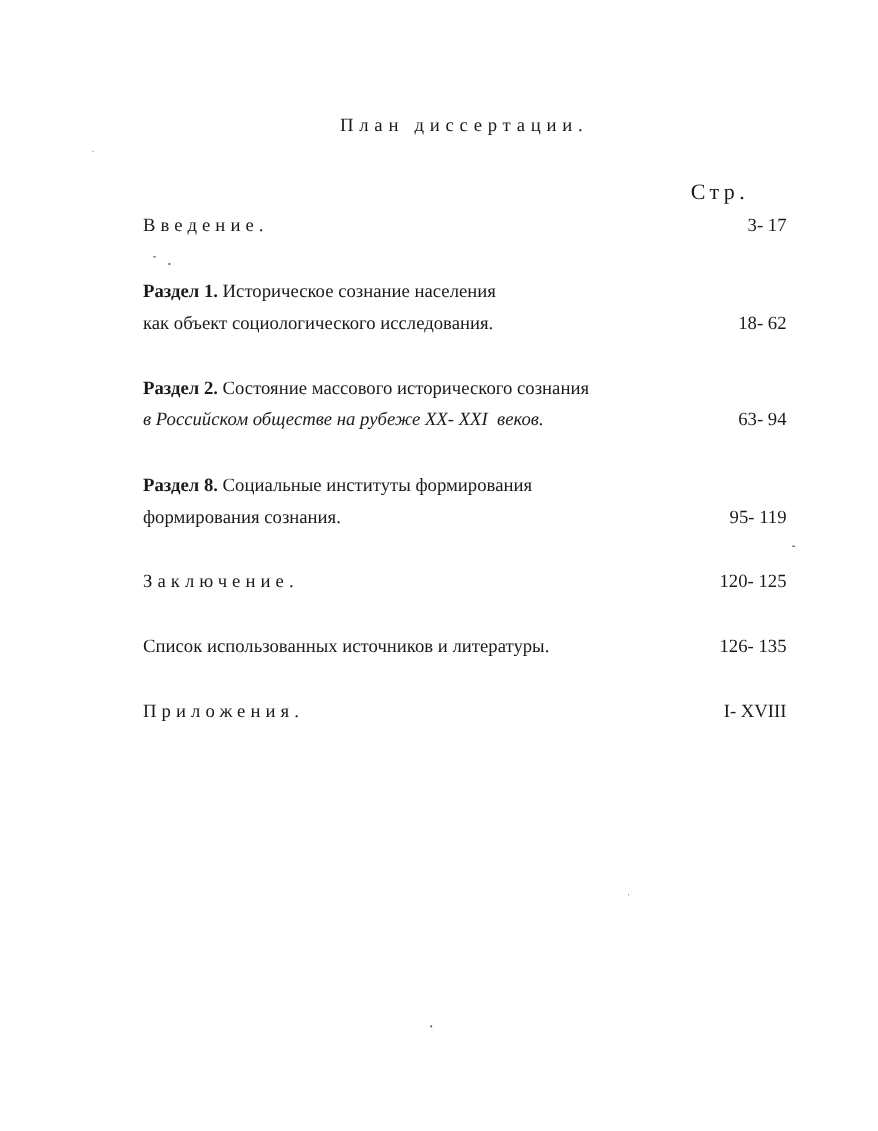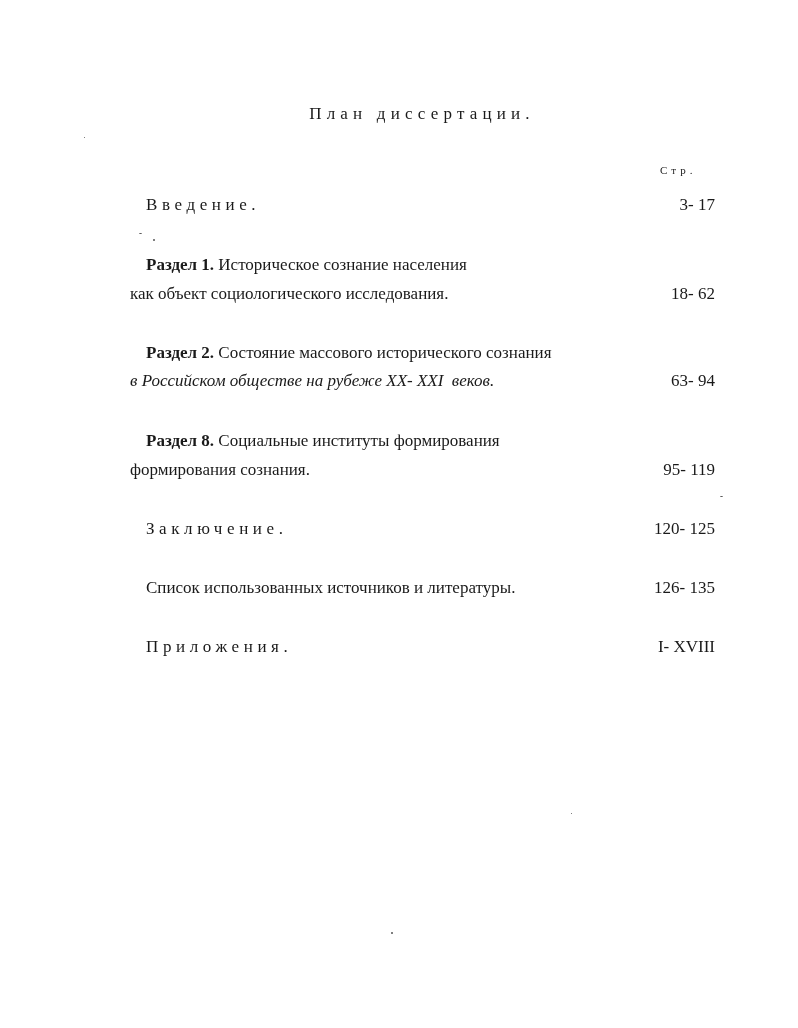--- a/index.html
+++ b/index.html
@@ -25,34 +25,34 @@
       top: 104px;
       left: 0;
       width: 844px;
       text-align: center;
       font-size: 17px;
       letter-spacing: 5.2px;
     }
     .col-head {
       position: absolute;
       top: 164px;
-      left: 660px;
-      font-size: 11px;
+      left: 628px;
+      font-size: 20px;
       letter-spacing: 4px;
     }
     .row {
       position: absolute;
       left: 130px;
       width: 585px;
       font-size: 17px;
       line-height: 20px;
     }
     .row .label {
       position: absolute;
-      left: 16px;
+      left: 0;
       white-space: nowrap;
     }
     .row .pages {
       position: absolute;
       right: 0;
       white-space: nowrap;
     }
     .spaced {
       letter-spacing: 4.6px;
     }

